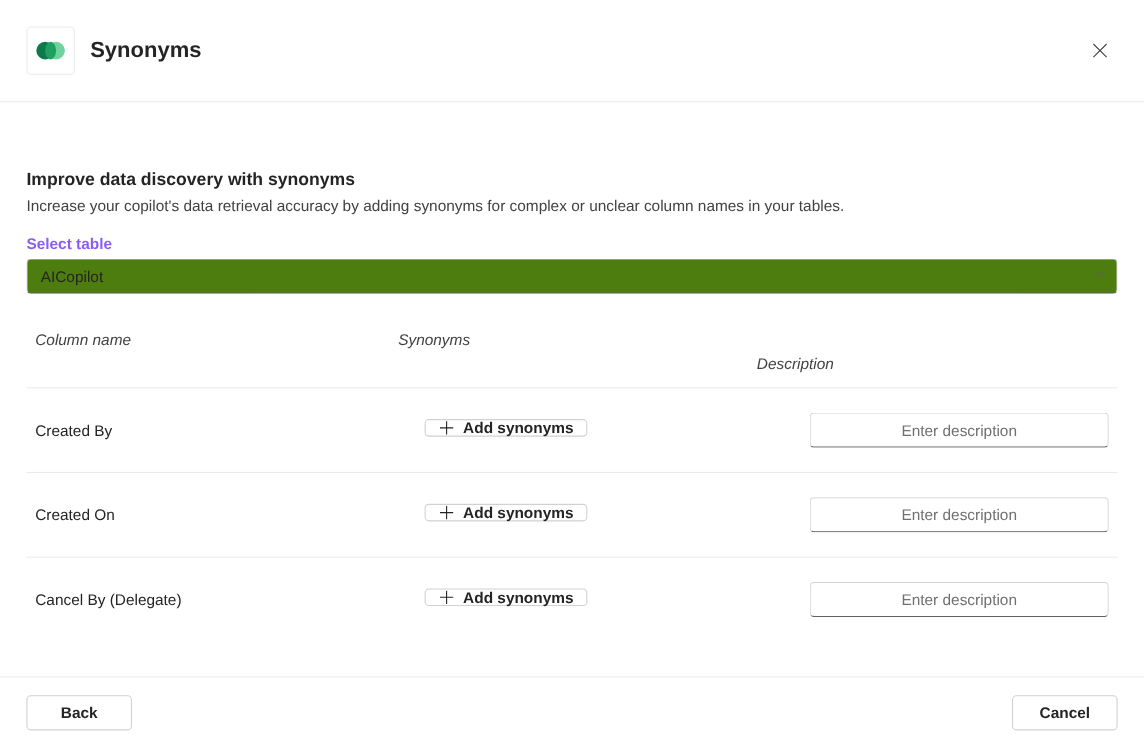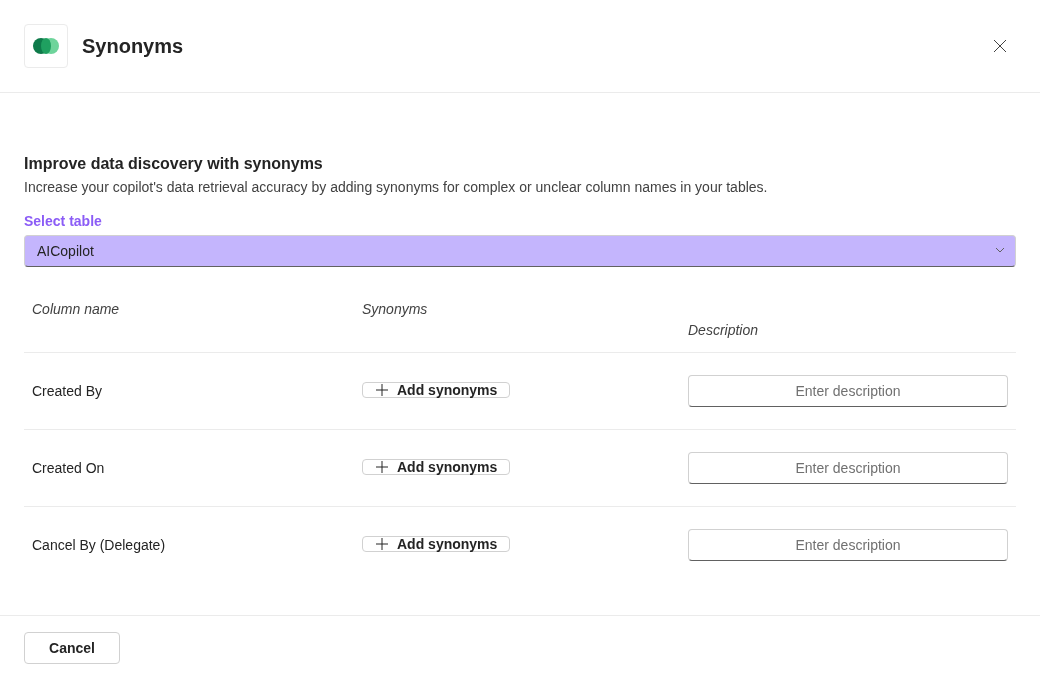--- a/index.html
+++ b/index.html
@@ -118,21 +118,21 @@
     .select-wrap {
       position: relative;
       margin-bottom: 20px;
     }
     .select-box {
       width: 100%;
       height: 32px;
       border: 1px solid #d1d1d1;
       border-bottom: 1px solid #616161;
       border-radius: 4px;
-      background: #c4b5fd;
+      background: #4d7c0f;
       padding: 0 36px 0 12px;
       font-size: 14px;
       font-family: inherit;
       color: #242424;
       display: flex;
       align-items: center;
       cursor: pointer;
     }
     .select-chevron {
       position: absolute;
@@ -158,20 +158,21 @@
       color: #424242;
     }
     .col-name-h { width: 330px; }
     .col-syn-h { width: 326px; }
     .col-desc-h { flex: 1; margin-top: 21px; }
     .row {
       display: flex;
       align-items: center;
       padding: 22px 8px;
       border-bottom: 1px solid #ebebeb;
+      gap: 24px;
     }
     .row .col-name {
       width: 330px;
       font-size: 14px;
       color: #242424;
     }
     .row .col-syn {
       width: 326px;
     }
     .row .col-desc {
@@ -312,16 +313,17 @@
         </div>
         <div class="col-desc">
           <input class="desc-input" type="text" placeholder="Enter description" style="">
         </div>
       </div>
 
     </div>
   </div>
 
   <div class="dialog-footer">
+    <button class="footer-btn">Back</button>
     <button class="footer-btn">Cancel</button>
   </div>
 
 </div>
 
 </body></html>

